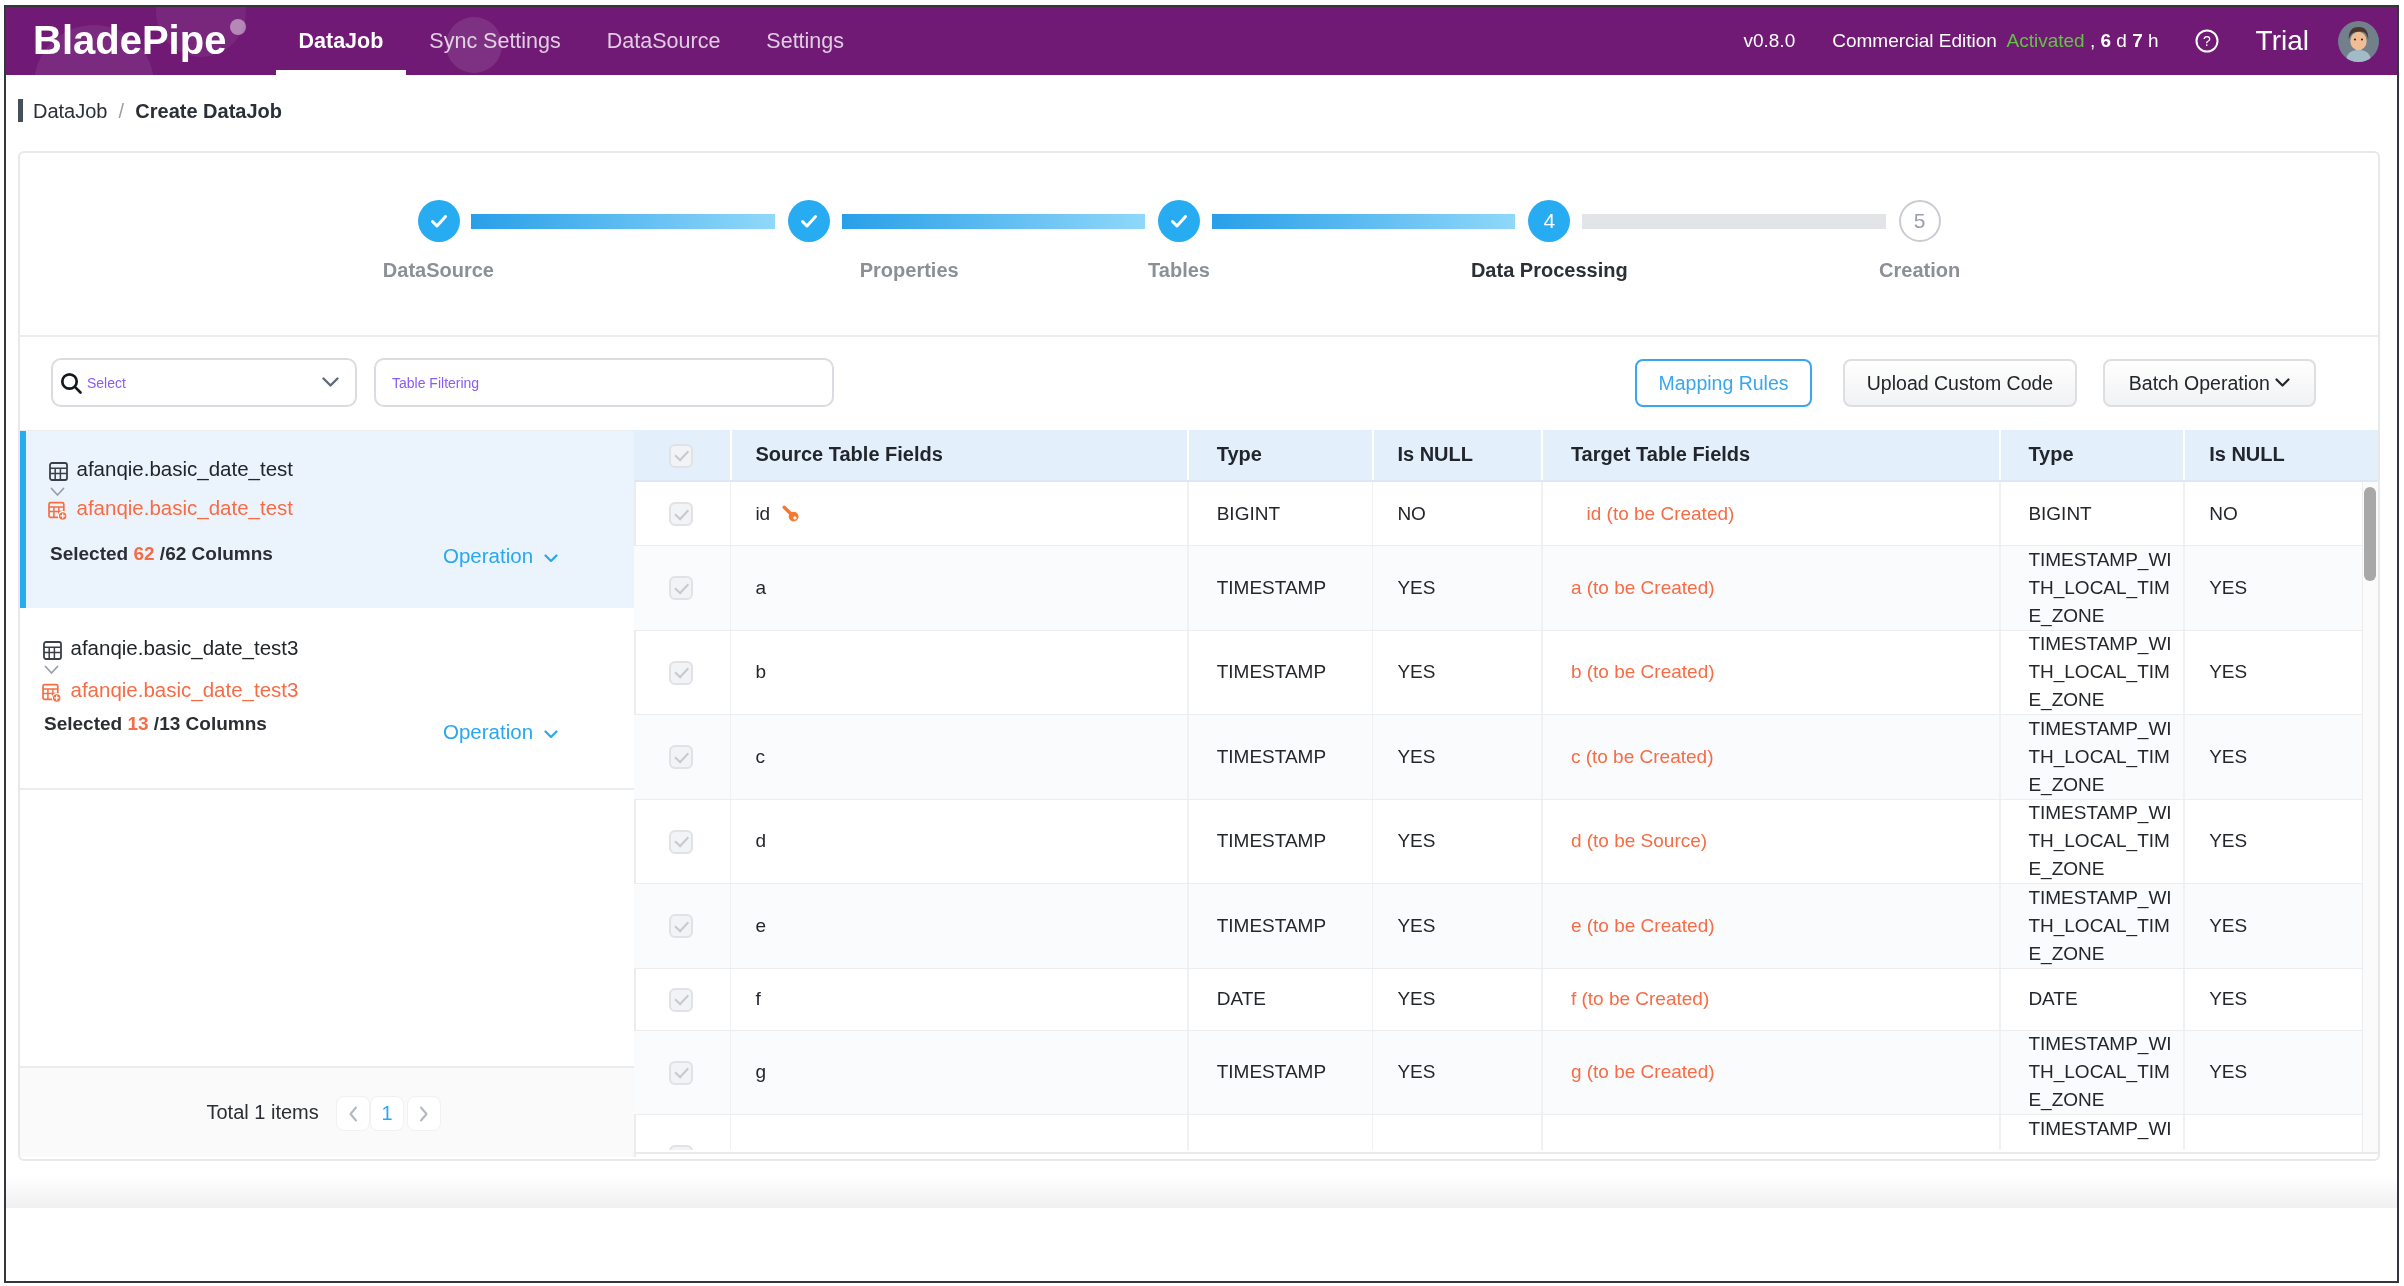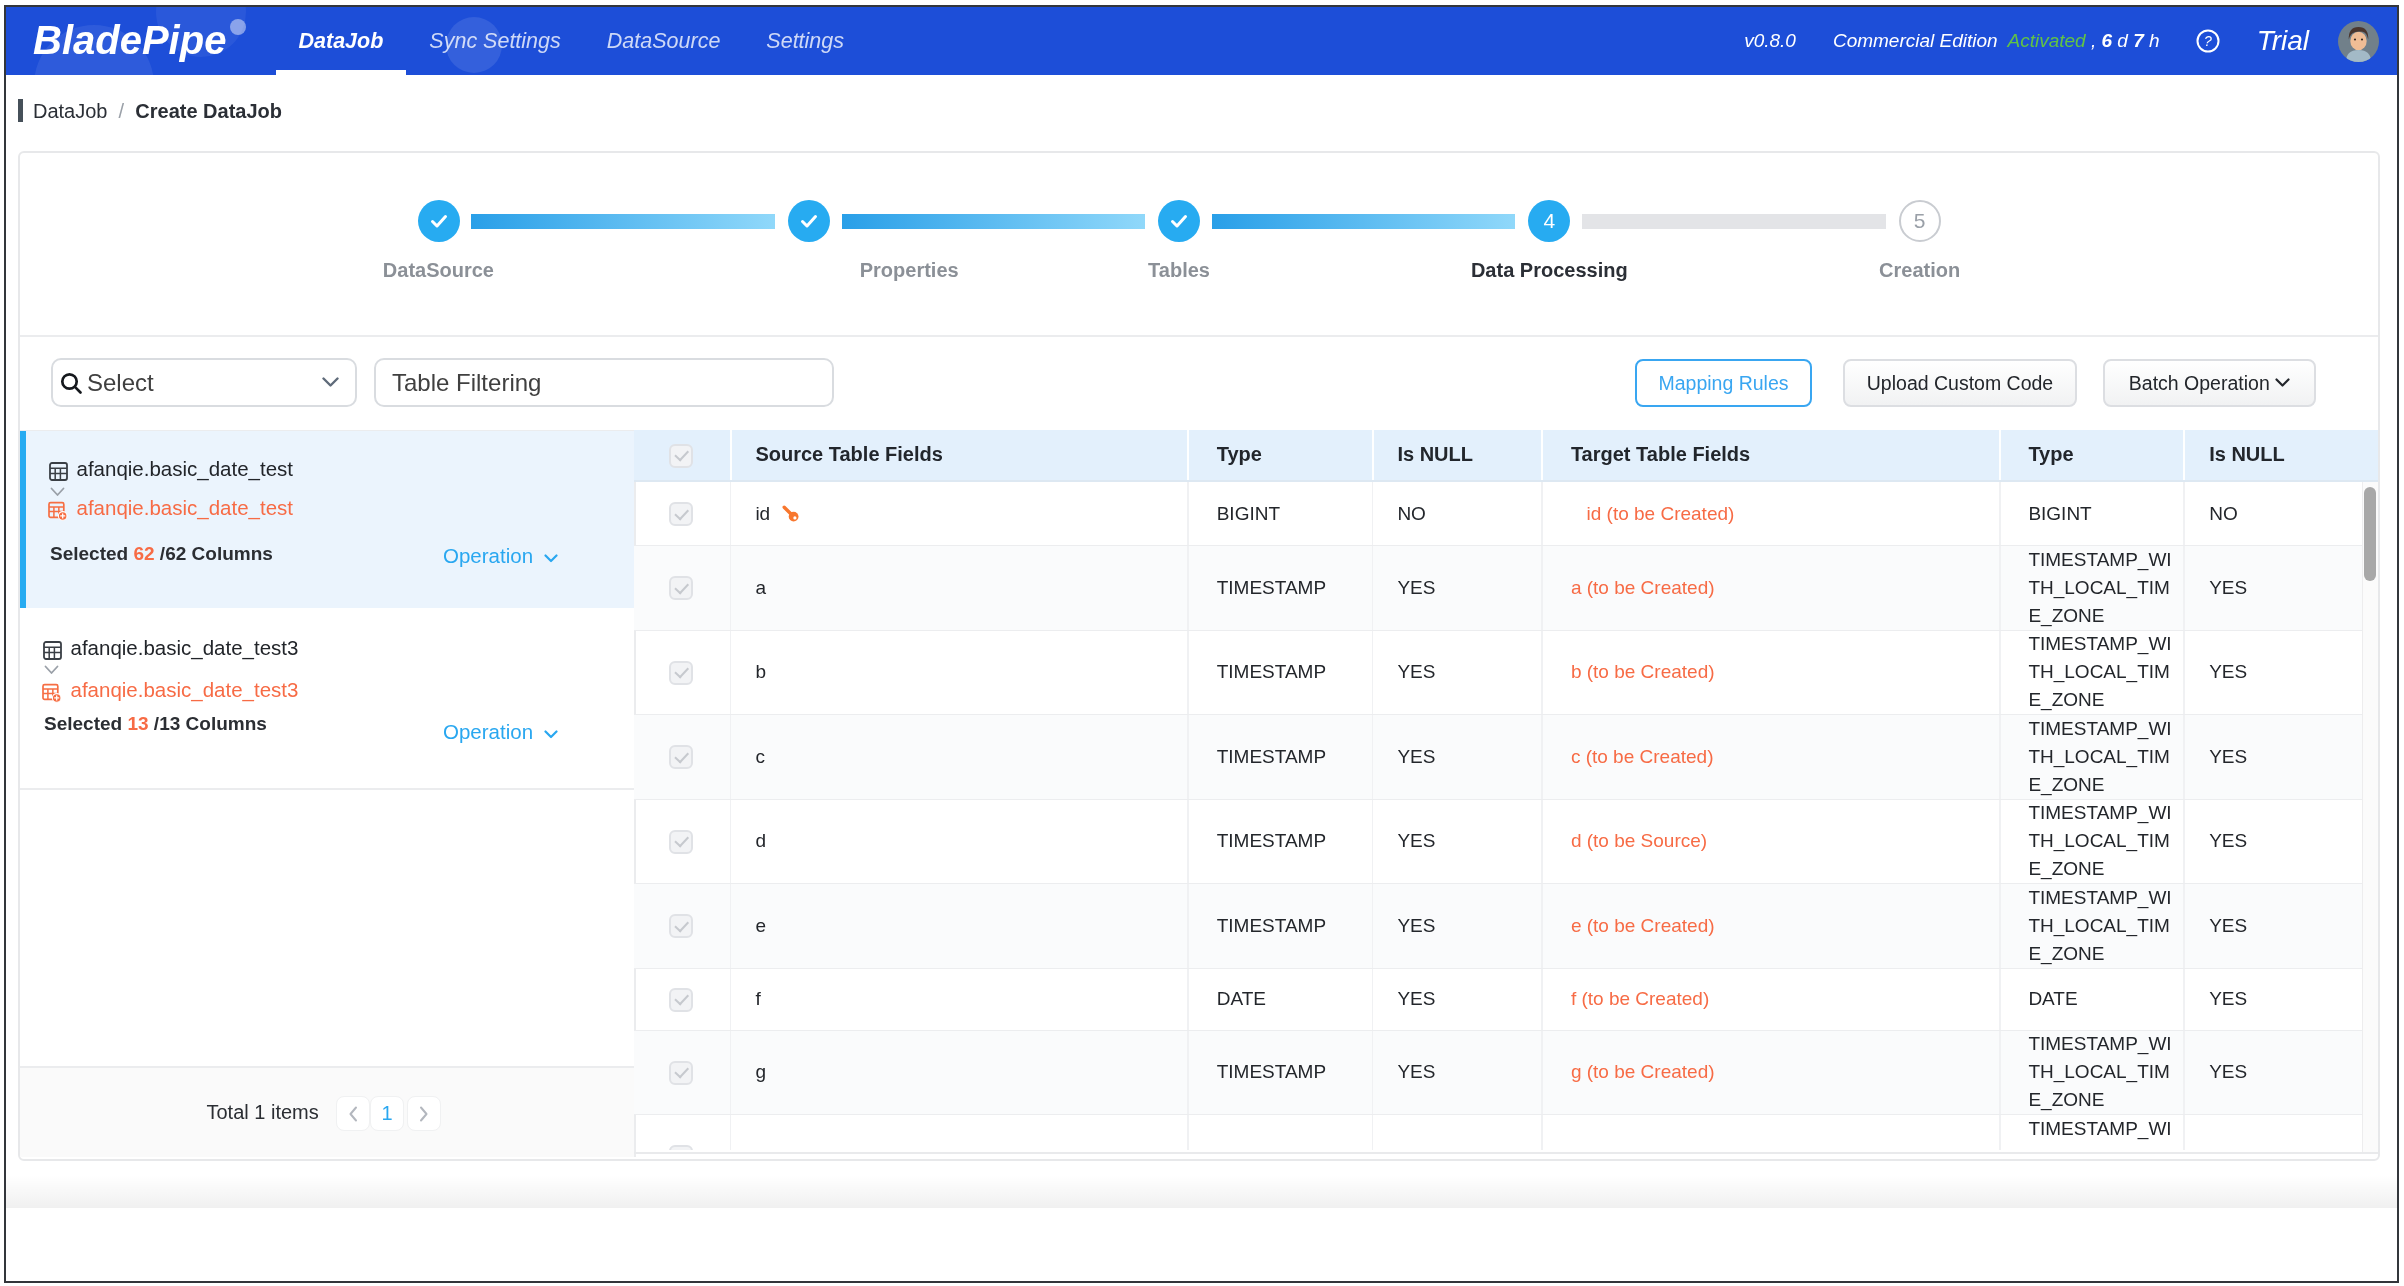--- a/index.html
+++ b/index.html
@@ -1,20 +1,20 @@
 <!DOCTYPE html>
 <html><head>
 <meta charset="utf-8">
 <style>
 * { margin:0; padding:0; box-sizing:border-box; }
 html,body { width:2404px; height:1286px; background:#fff; font-family:"Liberation Sans", sans-serif; }
 .abs { position:absolute; }
 .app { position:absolute; left:4px; top:5px; width:2395px; height:1278px; border:2px solid #33363b; background:#fff; overflow:hidden; }
 
-.hdr { position:absolute; left:0; top:0; width:2391px; height:68px; background:#1d4ed8; overflow:hidden;font-style:italic; }
+.hdr { position:absolute; left:0; top:0; width:2391px; height:68px; background:#701a75; overflow:hidden; }
 .hdr .bub1 { position:absolute; left:28px; top:18px; width:120px; height:120px; border-radius:50%; background:rgba(255,255,255,0.08); }
 .hdr .bub2 { position:absolute; left:150px; top:-40px; width:90px; height:90px; border-radius:50%; background:rgba(255,255,255,0.06); }
 .hdr .bub3 { position:absolute; left:440px; top:10px; width:56px; height:56px; border-radius:50%; background:rgba(255,255,255,0.10); }
 .hdr .bub4 { position:absolute; left:224px; top:12px; width:16px; height:16px; border-radius:50%; background:rgba(255,255,255,0.45); }
 .logo { position:absolute; left:27px; top:11px; font-size:40px; font-weight:bold; color:#fff; letter-spacing:0px; }
 .nav { position:absolute; left:269.5px; top:0; height:68px; display:flex; }
 .nav .it { position:relative; height:68px; display:flex; align-items:center; padding:0 23px; font-size:21.5px; color:rgba(255,255,255,0.78); }
 .nav .it.act { color:#fff; font-weight:bold; }
 .nav .it.act::after { content:""; position:absolute; left:0; right:0; bottom:0; height:5px; background:#fff; }
 .hright { position:absolute; right:18px; top:0; height:68px; display:flex; align-items:center; color:#fff; font-size:19px; white-space:nowrap; }
@@ -27,21 +27,21 @@
 .circle { position:absolute; width:42px; height:42px; border-radius:50%; background:#27abf1; color:#fff; display:flex; align-items:center; justify-content:center; font-size:21px; }
 .circle.pending { background:#fff; border:2px solid #c9ccd1; color:#9aa0a8; }
 .sbar { position:absolute; top:61px; height:15px; background:linear-gradient(90deg,#299fe8,#90d8fa); }
 .sbar.gray { background:#e3e4e7; }
 .slabel { position:absolute; top:106px; width:300px; text-align:center; font-size:20px; font-weight:bold; color:#8b9097; }
 .slabel.cur { color:#2b2f36; }
 .divider { position:absolute; left:0; top:182px; width:2358px; height:0; border-top:2px solid #ebecee; }
 
 .selbox { position:absolute; left:31.5px; top:205px; width:306px; height:49px; border:2px solid #d9dce0; border-radius:10px; display:flex; align-items:center; }
 .inpbox { position:absolute; left:354.5px; top:205px; width:460px; height:49px; border:2px solid #d9dce0; border-radius:10px; display:flex; align-items:center; padding-left:16px; }
-.ph { font-size:24px; color:#404040; }
+.ph { font-size:14px; color:#8b5cf6; }
 .btn { position:absolute; top:206px; height:48px; border:2px solid #dcdee2; border-radius:8px; background:linear-gradient(#ffffff,#f1f2f3); display:flex; align-items:center; justify-content:center; font-size:19.5px; color:#23262b; white-space:nowrap; }
 .btn.blue-o { border-color:#39a6f1; color:#39a6f1; background:#fff; }
 
 .ctop { position:absolute; left:0; top:276.5px; width:2358px; height:0; border-top:2px solid #ebecee; }
 .lpanel-border { position:absolute; left:614px; top:276.5px; width:2px; height:727.5px; background:#ebecee; }
 .item1 { position:absolute; left:0; top:278px; width:614px; height:176.5px; background:#ebf4fd; }
 .item1 .bar { position:absolute; left:0; top:0; width:6px; height:100%; background:#27abf1; }
 .item2 { position:absolute; left:0; top:454.5px; width:614px; height:182.5px; background:#fff; border-bottom:2px solid #ebecee; }
 .pag { position:absolute; left:0; top:913px; width:614px; height:91px; background:#fafafa; border-top:2px solid #ebecee; }
 .tname { font-size:20.5px; color:#22252a; }

